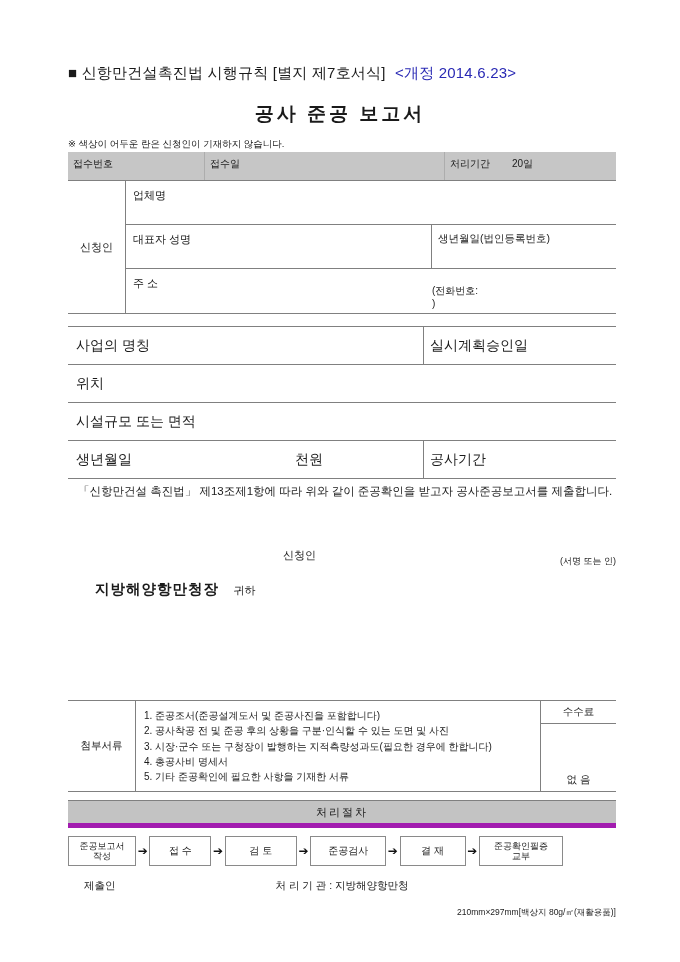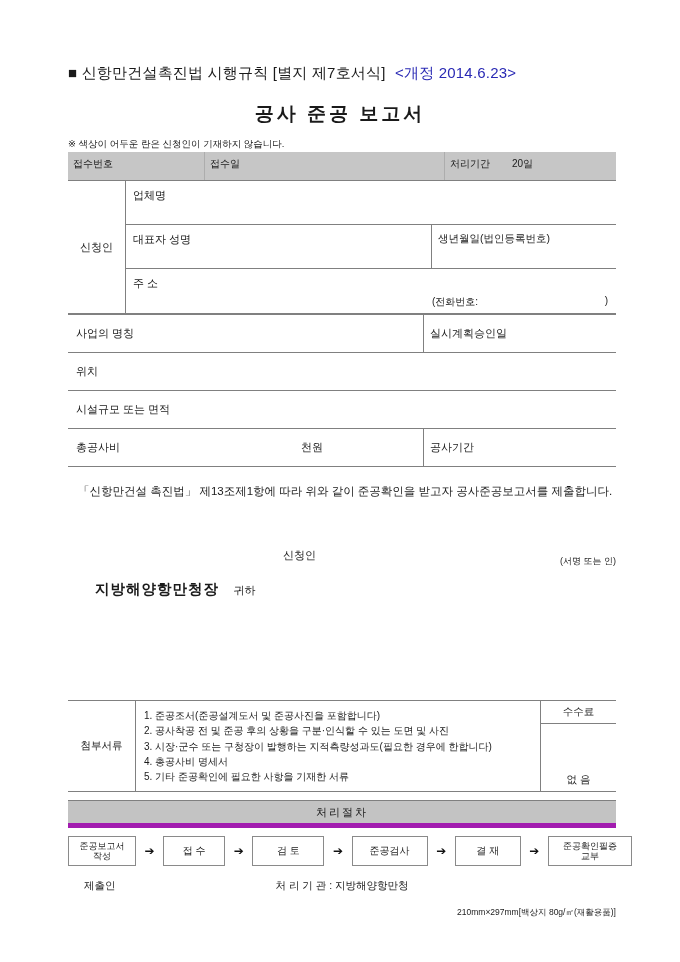--- a/index.html
+++ b/index.html
@@ -23,23 +23,23 @@
   .a-rows{flex:1;display:flex;flex-direction:column;}
   .arow{position:relative;display:flex;}
   .ar1{height:43px;border-bottom:1px solid #808080;}
   .ar2{height:43px;border-bottom:1px solid #808080;}
   .ar3{height:44px;}
   .flabel{padding:7px 0 0 7px;font-size:11px;white-space:nowrap;}
   .ffield{flex:1;}
   .ar2-left{width:305px;display:flex;}
   .ar2-right{flex:1;border-left:1px solid #808080;display:flex;}
   .ar2-right .flabel{font-size:10.5px;padding-left:6px;}
-  .phone-line{position:absolute;left:306px;right:8px;bottom:4px;display:flex;justify-content:space-between;font-size:10px;}
-
-  .ptable{position:absolute;left:68px;top:314px;width:548px;border-top:1px solid #808080;font-size:11px;}
+  .phone-line{position:absolute;left:306px;right:8px;bottom:4px;display:flex;justify-content:space-between;font-size:10px;flex-direction:column;}
+
+  .ptable{position:absolute;left:68px;top:326px;width:548px;border-top:1px solid #808080;font-size:14px;}
   .prow{height:37px;border-bottom:1px solid #808080;display:flex;align-items:stretch;}
   .p-main{flex:1;display:flex;align-items:center;}
   .p-label{padding-left:8px;white-space:nowrap;}
   .p-right{width:186px;border-left:1px solid #808080;display:flex;align-items:center;padding-left:6px;}
   .p-unit{margin-right:100px;}
 
   .declaration{position:absolute;left:68px;top:483px;width:548px;font-size:11.5px;line-height:17px;text-indent:10px;word-break:keep-all;}
   .sign-applicant{position:absolute;left:283px;top:548px;font-size:11px;}
   .sign-note{position:absolute;right:64px;top:555px;font-size:9px;}
   .recipient-row{position:absolute;left:95px;top:580px;}
@@ -48,21 +48,21 @@
 
   .attach{position:absolute;left:68px;top:700px;width:548px;height:90px;border-top:1px solid #808080;border-bottom:1px solid #808080;display:flex;}
   .at-left{width:67px;border-right:1px solid #808080;display:flex;align-items:center;justify-content:center;font-size:10.5px;}
   .at-mid{flex:1;padding:7px 8px 0 8px;font-size:10px;line-height:15.3px;word-break:keep-all;}
   .at-right{width:75px;border-left:1px solid #808080;display:flex;flex-direction:column;font-size:10.5px;gap:45px;}
   .at-fee{flex:1;display:flex;align-items:center;justify-content:center;border-bottom:1px solid #808080;}
   .at-feeval{flex:1;display:flex;align-items:center;justify-content:center;}
 
   .procbar{position:absolute;left:68px;top:800px;width:548px;height:22px;background:#c3c3c3;border-top:1px solid #808080;border-bottom:5px solid #a21caf;display:flex;align-items:center;justify-content:center;font-size:11px;letter-spacing:2px;}
 
-  .flow{position:absolute;left:68px;top:836px;width:564px;display:flex;align-items:center;justify-content:space-between;}
+  .flow{position:absolute;left:68px;top:836px;width:495px;display:flex;align-items:center;justify-content:space-between;}
   .fbox{border:1px solid #8a8a8a;height:30px;display:flex;align-items:center;justify-content:center;text-align:center;font-size:10px;background:#fff;box-sizing:border-box;}
   .fbox.two{font-size:9px;line-height:10.5px;white-space:pre-line;}
   .fb1{width:68px;} .fb2{width:62px;} .fb3{width:72px;} .fb4{width:76px;} .fb5{width:66px;} .fb6{width:84px;}
   .farrow{font-size:12px;color:#111;}
 
   .submit-row{position:absolute;left:68px;top:879px;width:548px;height:16px;font-size:10.5px;}
   .submitter{position:absolute;left:16px;top:0;}
   .agency{position:absolute;left:0;top:0;width:100%;text-align:center;}
 
   .paper-spec{position:absolute;left:68px;top:907px;width:548px;text-align:right;font-size:8.5px;color:#222;}
@@ -141,21 +141,21 @@
       </div>
     </div>
     <div class="prow">
       <div class="p-main">
         <span class="p-label">시설규모 또는 면적</span>
         <div class="ffield"></div>
       </div>
     </div>
     <div class="prow">
       <div class="p-main">
-        <span class="p-label">총공사비</span>
+        <span class="p-label">생년월일</span>
         <div class="ffield"></div>
         <span class="p-unit">천원</span>
       </div>
       <div class="p-right">
         <span>공사기간</span>
       </div>
     </div>
   </div>
 
   <div class="declaration">「신항만건설 촉진법」  제13조제1항에 따라 위와 같이 준공확인을 받고자 공사준공보고서를 제출합니다.</div>

